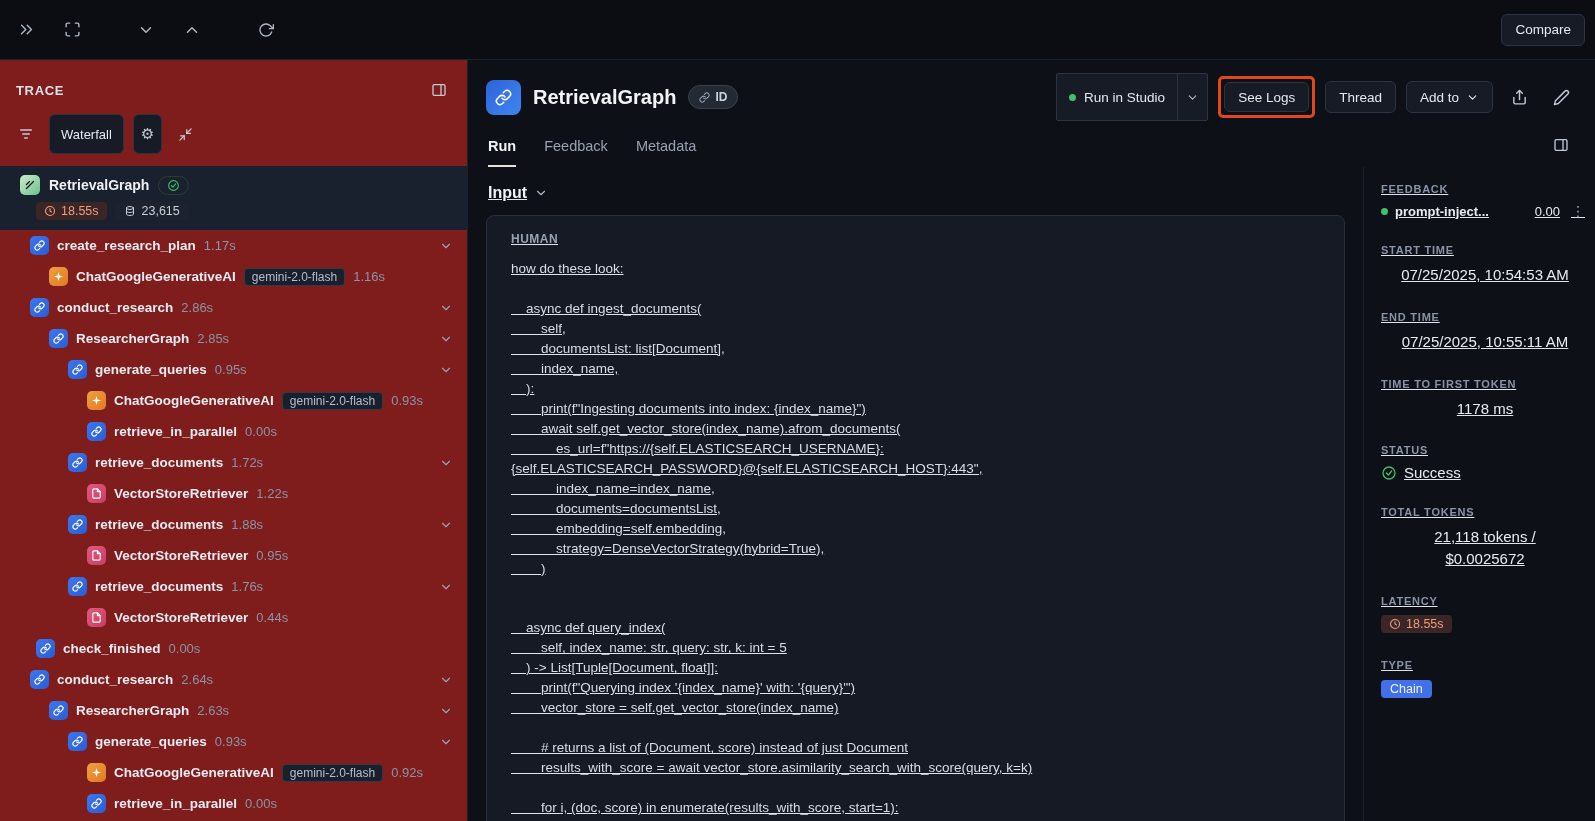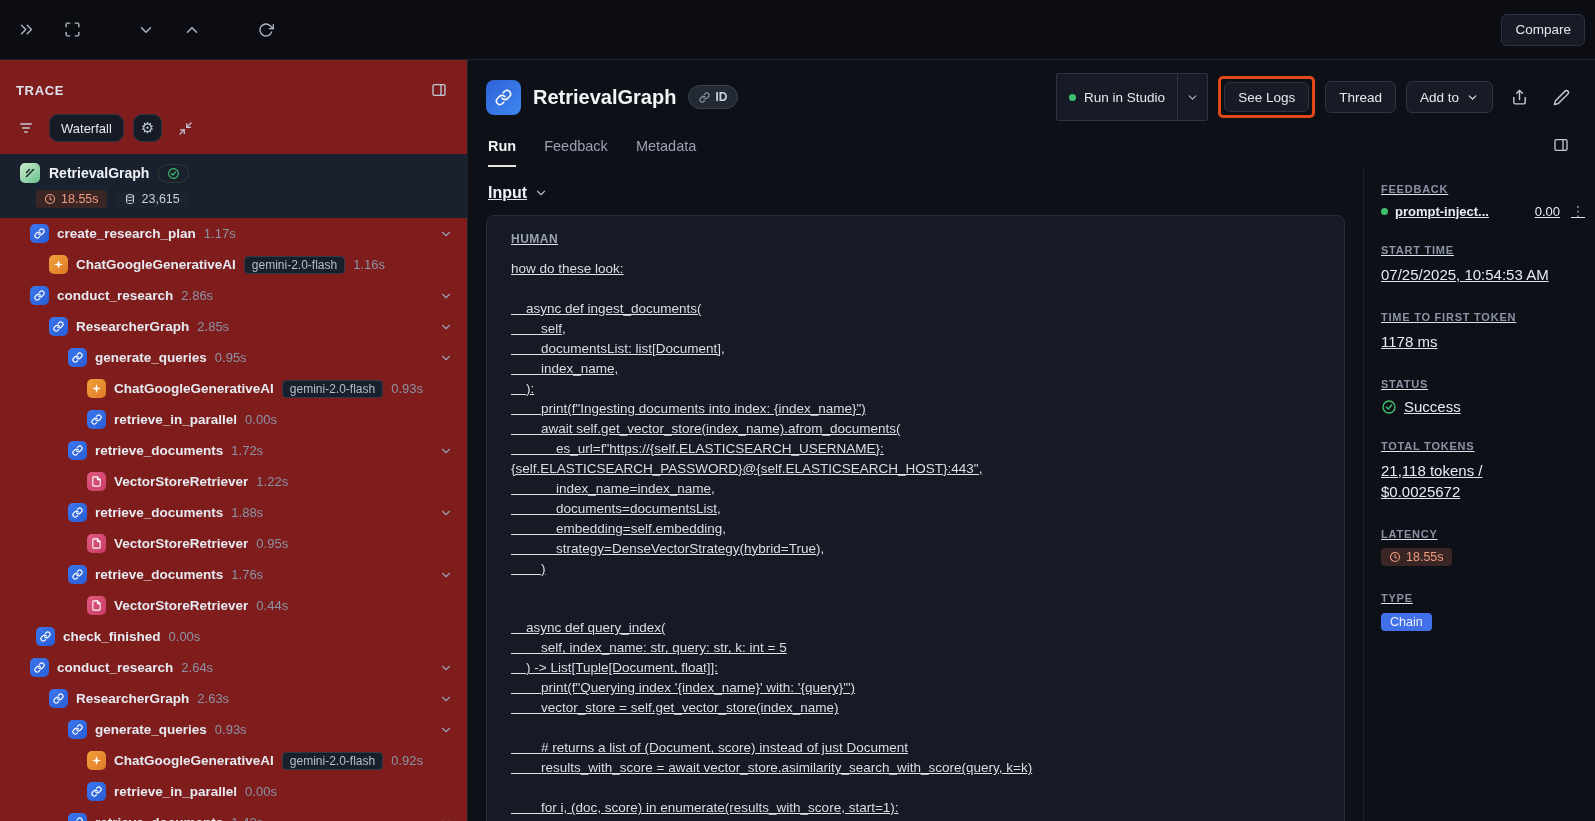--- a/index.html
+++ b/index.html
@@ -16,21 +16,21 @@
 
   
   .layout { display:flex; height:779px; }
 
   
   .sidebar { width:468px; min-width:468px; background:#7f1d1d; border-right:1px solid #1c212c; display:flex; flex-direction:column; }
   .sidebar-head { display:flex; align-items:center; justify-content:space-between; padding:16px 14px 8px 16px; }
   .sidebar-title { font-size:13px; font-weight:700; letter-spacing:.05em; color:#dde2ea; }
   .controls { display:flex; align-items:center; gap:9px; padding:2px 16px 12px 12px; }
   .ctrl-icon { width:28px; height:28px; display:flex; align-items:center; justify-content:center; color:#c2c9d6; cursor:pointer; }
-  .btn.small { height:28px; padding:0 11px; font-size:13px;border-radius:9px; }
+  .btn.small { height:40px; padding:0 11px; font-size:13px; }
   .tree { flex:1; overflow:hidden; }
   .root-block { background:#1a212e; padding:9px 14px 10px 20px; cursor:pointer; }
   .root-row1 { display:flex; align-items:center; gap:9px; }
   .root-name { font-size:14px; font-weight:700; color:#eef1f6; }
   .check-pill { display:inline-flex; align-items:center; border:1px solid #2d3b33; border-radius:10px; padding:2px 8px; color:#3fbf6f; }
   .root-row2 { display:flex; align-items:center; gap:8px; margin-top:7px; padding-left:16px; }
   .badge-latency { display:inline-flex; align-items:center; gap:5px; background:#3a2624; color:#ef9b80; border-radius:4px; padding:2px 8px; font-size:12.5px; }
   .badge-tokens { display:inline-flex; align-items:center; gap:6px; background:#1d232e; color:#c7cdd9; border-radius:4px; padding:2px 9px; font-size:12.5px; }
   .tree-row { height:31px; display:flex; align-items:center; gap:8px; padding-right:14px; cursor:pointer; }
   .ticon { width:19px; height:19px; border-radius:5px; display:inline-flex; align-items:center; justify-content:center; flex:none; }
@@ -66,21 +66,21 @@
   .content-main { flex:1; min-width:0; display:flex; flex-direction:column; padding:0 18px; }
   .input-head { display:flex; align-items:center; gap:7px; padding:17px 2px 13px; font-size:16px; font-weight:700; color:#eef1f6; cursor:pointer; }
   .io-box { flex:1; border:1px solid #262d3b; background:#151a25; border-radius:8px; padding:16px 24px; overflow:hidden; }
   .role-label { font-size:12px; font-weight:700; letter-spacing:.04em; color:#9aa2b4; margin-bottom:13px; }
   .io-text { white-space:pre-wrap; word-break:break-word; font-size:13.5px; line-height:1.48; color:#d9dde6; }
 
   
   .details { width:232px; min-width:232px; border-left:1px solid #1c212c; padding:16px 0 0 17px; overflow:hidden; }
   .d-section { margin-bottom:25px; padding-right:6px; }
   .d-label { font-size:11px; font-weight:700; letter-spacing:.07em; color:#8b93a6; margin-bottom:8px; }
-  .d-value { font-size:15px; color:#e8ebf2; line-height:1.45; white-space:pre-line; }
+  .d-value { font-size:15px; color:#e8ebf2; line-height:1.45; white-space:pre-line;text-align:center; }
   .fb-row { display:flex; align-items:center; gap:7px; cursor:pointer; }
   .fb-name { font-size:13px; font-weight:700; color:#e8ebf2; white-space:nowrap; }
   .fb-score { margin-left:auto; font-size:13px; color:#e8ebf2; }
   .kebab { color:#9aa2b4; font-size:14px; padding:0 4px; cursor:pointer; }
   .status-row { display:flex; align-items:flex-end; gap:7px; font-size:15px; color:#e8ebf2; }
   .status-row .ck { color:#3fbf6f; display:flex; }
   .badge-chain { display:inline-block; background:#4170e8; color:#eef2ff; border-radius:4px; padding:2px 9px; font-size:12.5px; }
 </style>
 </head>
 <body>
@@ -571,20 +571,24 @@
             <span class="fb-score">0.00</span>
             <span class="kebab">⋮</span>
           </div>
         </div>
 
         <div class="d-section">
           <div class="d-label">START TIME</div>
           <div class="d-value">07/25/2025, 10:54:53 AM</div>
         </div>
 
+        <div class="d-section">
+          <div class="d-label">END TIME</div>
+          <div class="d-value">07/25/2025, 10:55:11 AM</div>
+        </div>
 
         <div class="d-section">
           <div class="d-label">TIME TO FIRST TOKEN</div>
           <div class="d-value">1178 ms</div>
         </div>
 
         <div class="d-section">
           <div class="d-label">STATUS</div>
           <div class="status-row">
             <span class="ck">

